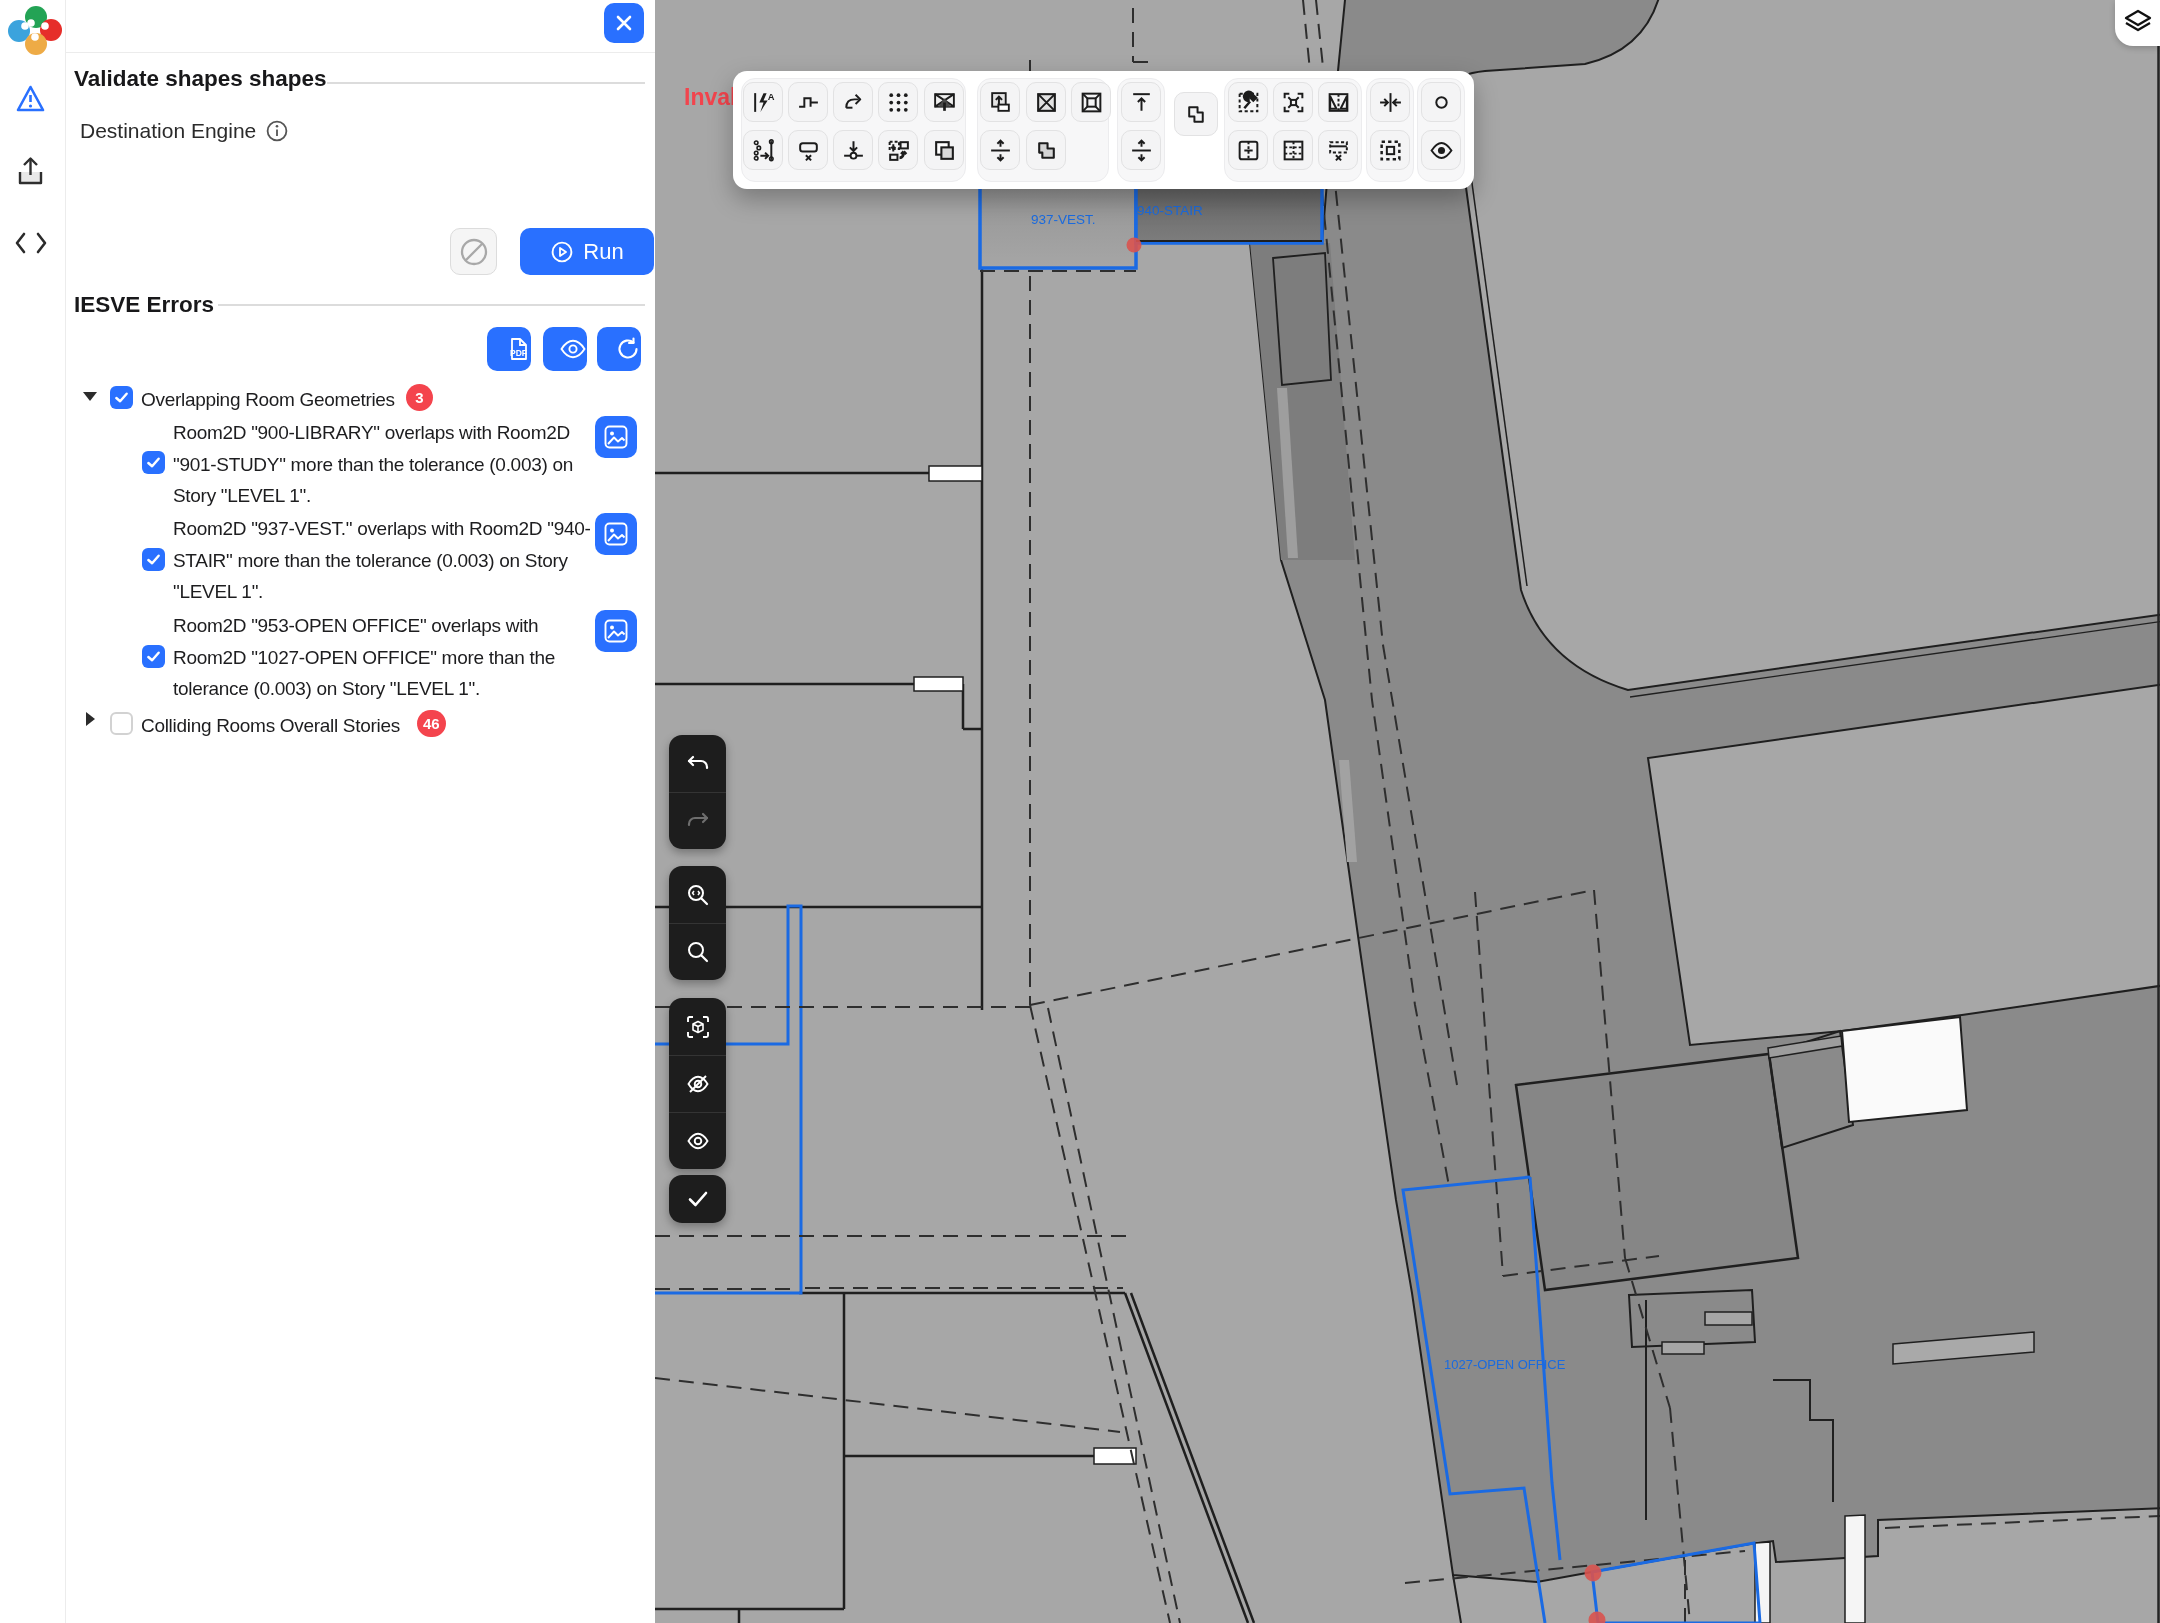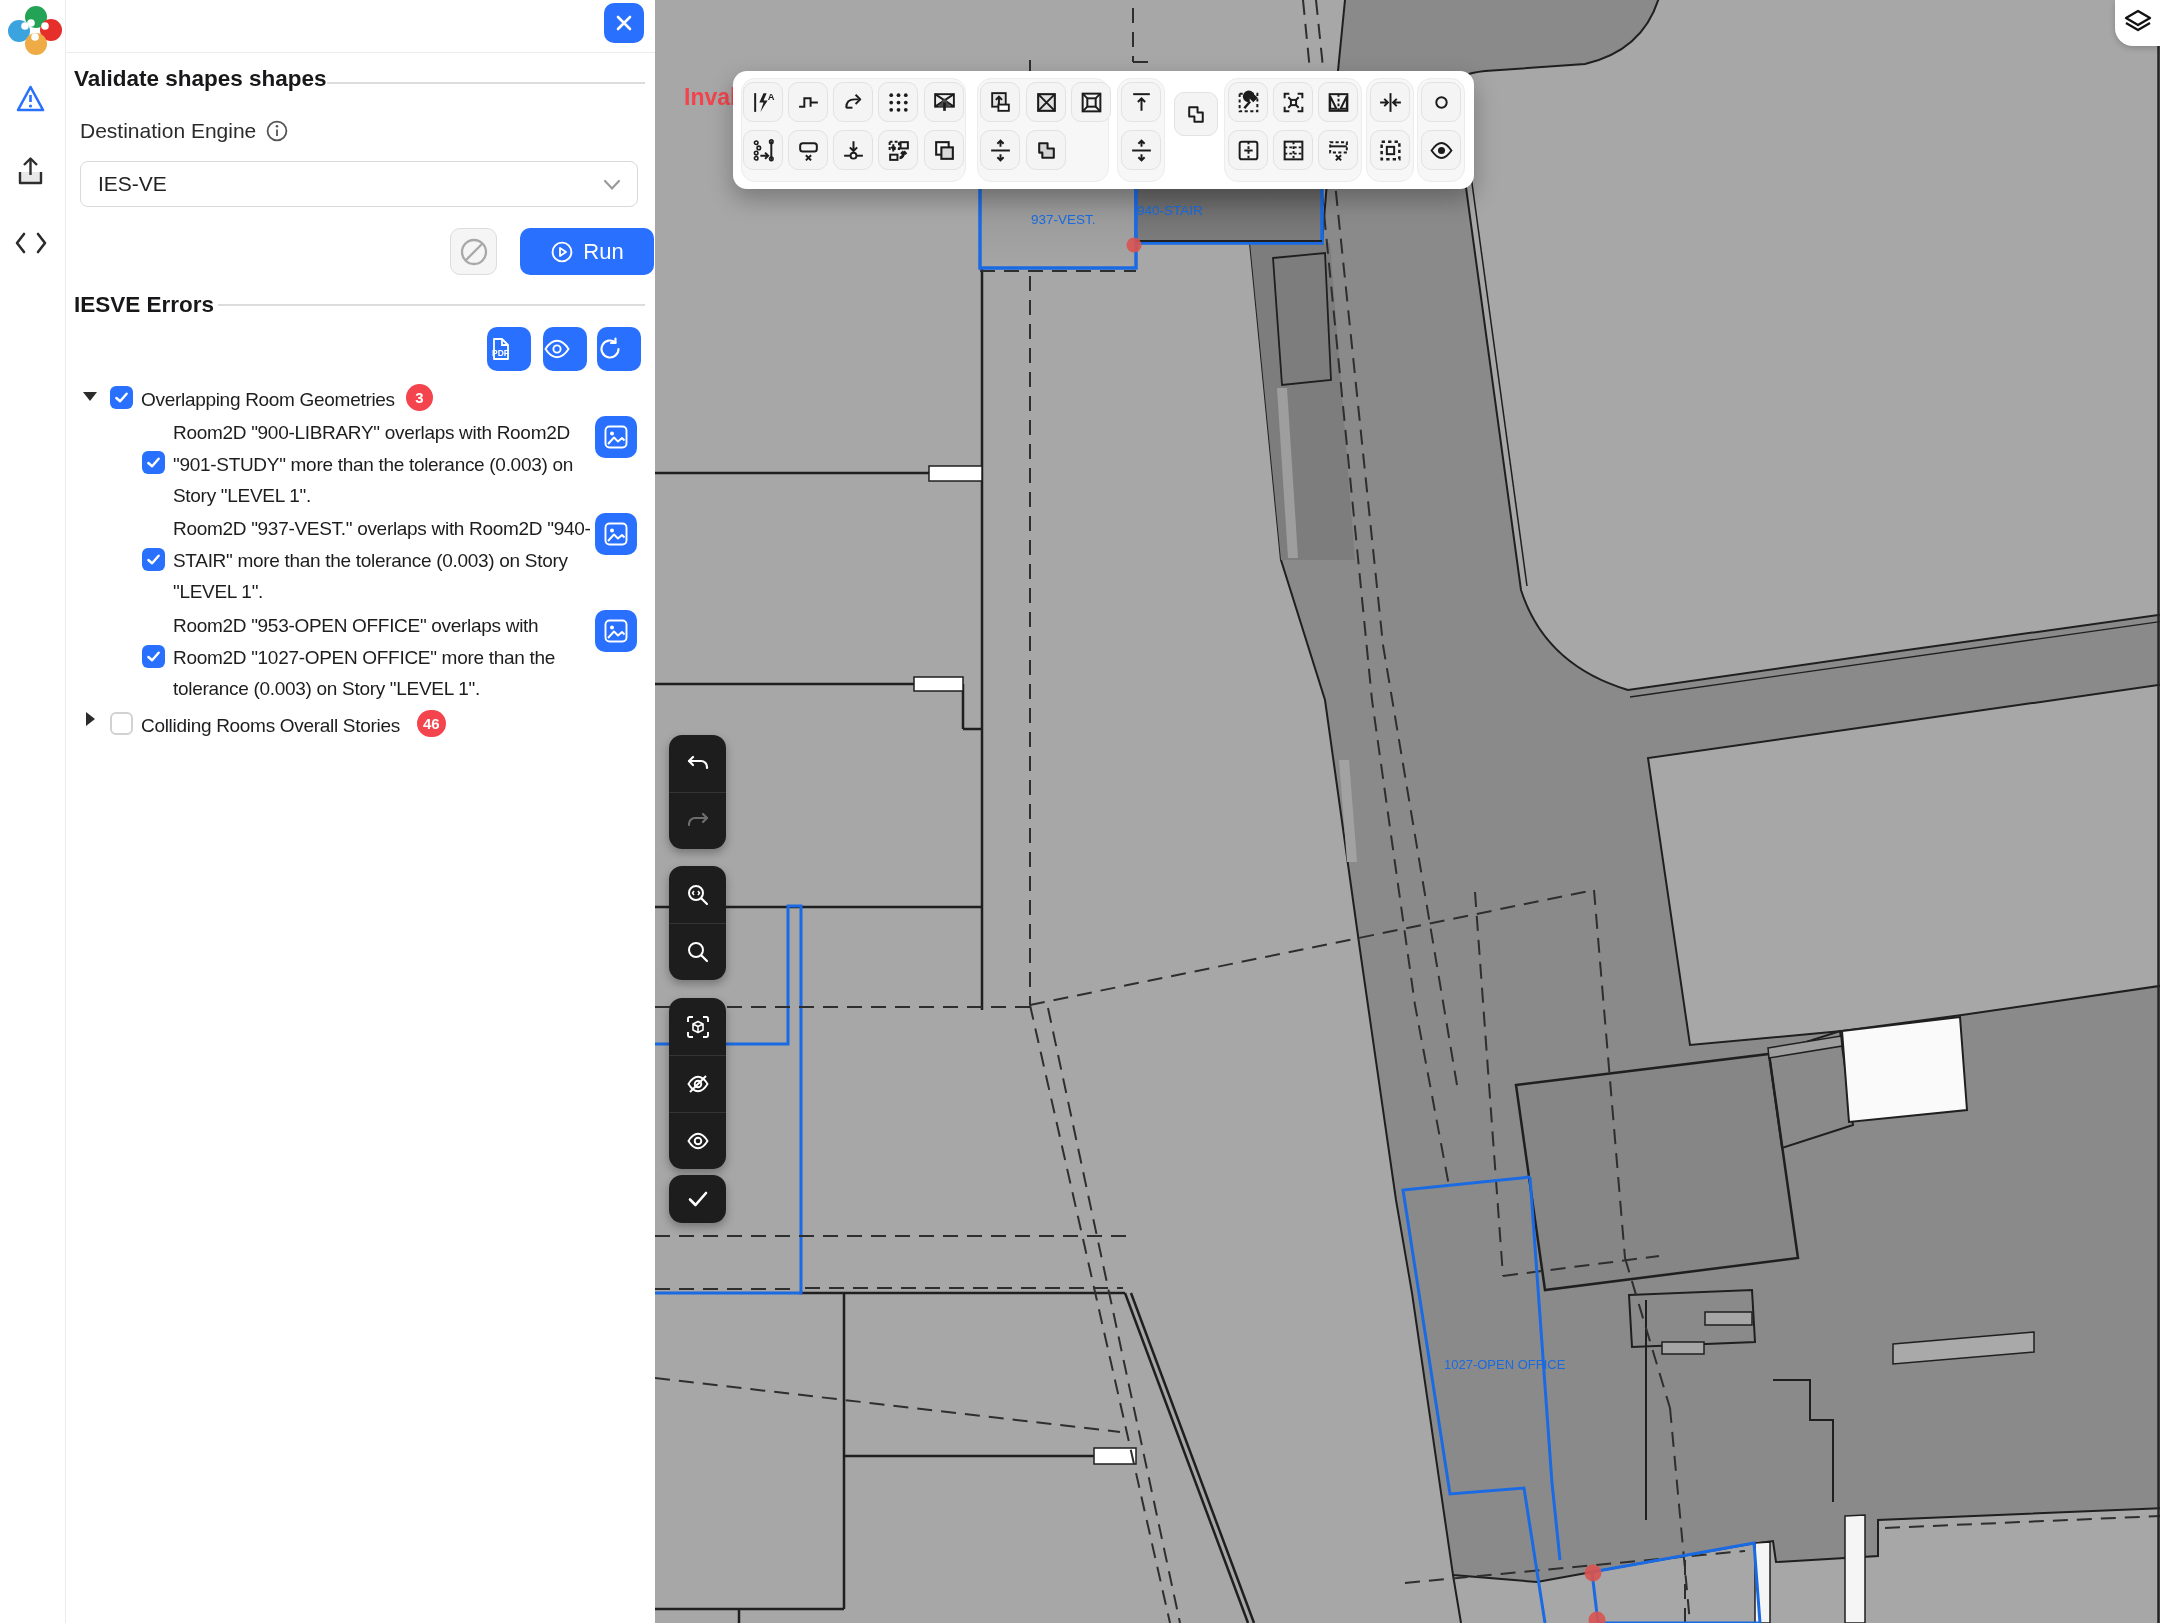--- a/index.html
+++ b/index.html
@@ -20,21 +20,21 @@
 .dbtn svg { width:26px; height:26px; }
 #layersbtn { position:absolute; right:0; top:0; width:45px; height:46px; background:#fff; border-radius:0 0 0 18px; z-index:20; box-shadow:0 2px 6px rgba(0,0,0,0.2); display:flex; align-items:center; justify-content:center; }
 
 .h1 { font-size:22.5px; font-weight:bold; color:#18181a; }
 .rule { position:absolute; height:2px; background:#dcdcdc; }
 .lbl { font-size:21px; color:#2b2b2b; }
 .select { position:absolute; left:14px; top:161px; width:558px; height:46px; border:1.5px solid #d9d9d9; border-radius:8px; background:#fff; }
 .select .val { position:absolute; left:17px; top:10px; font-size:21px; color:#222; }
 .btn-cancel { position:absolute; left:384px; top:228px; width:47px; height:47px; background:#f5f5f5; border:1.5px solid #dcdcdc; border-radius:10px; display:flex; align-items:center; justify-content:center; }
 .btn-run { position:absolute; left:454px; top:228px; width:134px; height:47px; background:#2970ff; border-radius:10px; display:flex; align-items:center; justify-content:center; color:#fff; font-size:22px; }
-.bluesq { position:absolute; width:44px; height:44px; background:#2970ff; border-radius:10px; display:flex; align-items:center; justify-content:flex-start; }
+.bluesq { position:absolute; width:44px; height:44px; background:#2970ff; border-radius:10px; display:flex; align-items:center; justify-content:flex-end; }
 .imgbtn { position:absolute; left:529px; width:42px; height:42px; background:#2970ff; border-radius:10px; display:flex; align-items:center; justify-content:center; }
 .cb { position:absolute; width:23px; height:23px; background:#2970ff; border-radius:6px; display:flex; align-items:center; justify-content:center; }
 .cb svg { width:15px; height:15px; }
 .cbe { position:absolute; width:23px; height:23px; background:#fff; border:2px solid #d2d2d2; border-radius:6px; }
 .badge { position:absolute; height:27px; min-width:27px; padding:0 6px; background:#f4444d; border-radius:14px; color:#fff; font-size:15px; font-weight:bold; display:flex; align-items:center; justify-content:center; }
 .etxt { font-size:19px; color:#1d1d1f; line-height:31.5px; white-space:nowrap; letter-spacing:-0.3px; }
 .tri { position:absolute; width:0; height:0; }
 .xbtn { position:absolute; left:538px; top:3px; width:40px; height:40px; background:#2970ff; border-radius:10px; display:flex; align-items:center; justify-content:center; }
 </style>
 </head>
@@ -72,26 +72,20 @@
     </div>
   <div class="abs" style="left:0;top:52px;width:589px;height:1px;background:#ececec"></div>
   <div class="abs h1" style="left:8px;top:66px">Validate shapes shapes</div>
   <div class="rule" style="left:261px;top:82px;width:318px"></div>
   <div class="abs lbl" style="left:14px;top:119px">Destination Engine</div>
   <svg class="abs" style="left:200px;top:120px" width="22" height="22" viewBox="0 0 22 22">
       <circle cx="11" cy="11" r="9.4" fill="none" stroke="#555" stroke-width="1.8"></circle>
       <line x1="11" y1="9.5" x2="11" y2="16" stroke="#555" stroke-width="1.8"></line>
       <circle cx="11" cy="6.3" r="1.3" fill="#555"></circle>
     </svg>
-  <div class="select">
-    <div class="val">IES-VE</div>
-    <svg class="abs" style="right:16px;top:17px" width="18" height="12" viewBox="0 0 18 12">
-        <path d="M2 2 L9 9.5 L16 2" fill="none" stroke="#9a9a9a" stroke-width="2.2" stroke-linecap="round"></path>
-      </svg>
-  </div>
   <div class="btn-cancel">
       <svg width="30" height="30" viewBox="0 0 30 30">
         <circle cx="15" cy="15" r="12" fill="none" stroke="#a8a8a8" stroke-width="2.3"></circle>
         <line x1="6.8" y1="23.2" x2="23.2" y2="6.8" stroke="#a8a8a8" stroke-width="2.3"></line>
       </svg>
     </div>
   <div class="btn-run">
     <svg width="24" height="24" viewBox="0 0 24 24" style="margin-right:9px">
         <circle cx="12" cy="12" r="9.4" fill="none" stroke="#fff" stroke-width="1.9"></circle>
         <path d="M10 8 L16 12 L10 16 Z" fill="none" stroke="#fff" stroke-width="1.8" stroke-linejoin="round"></path>

